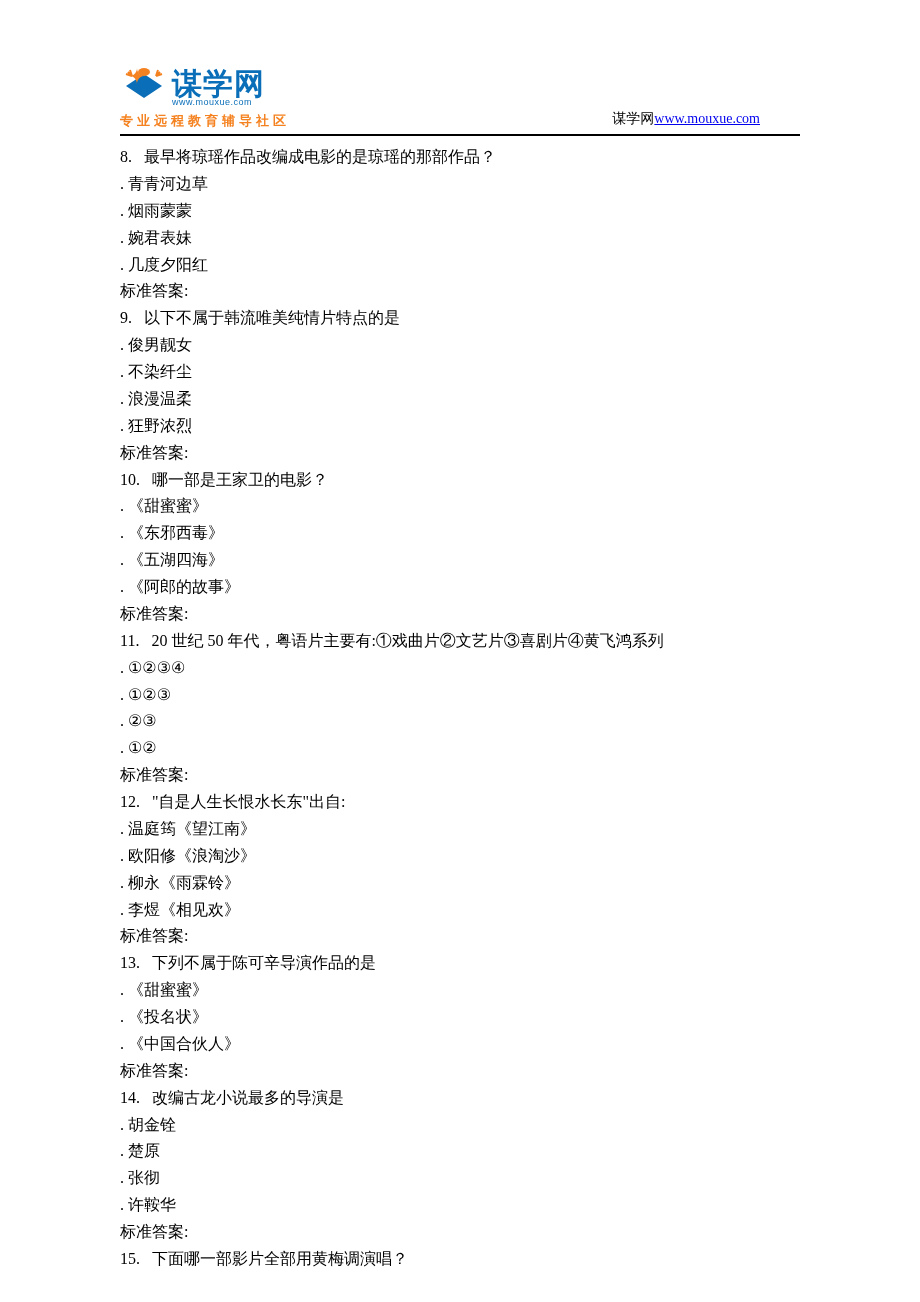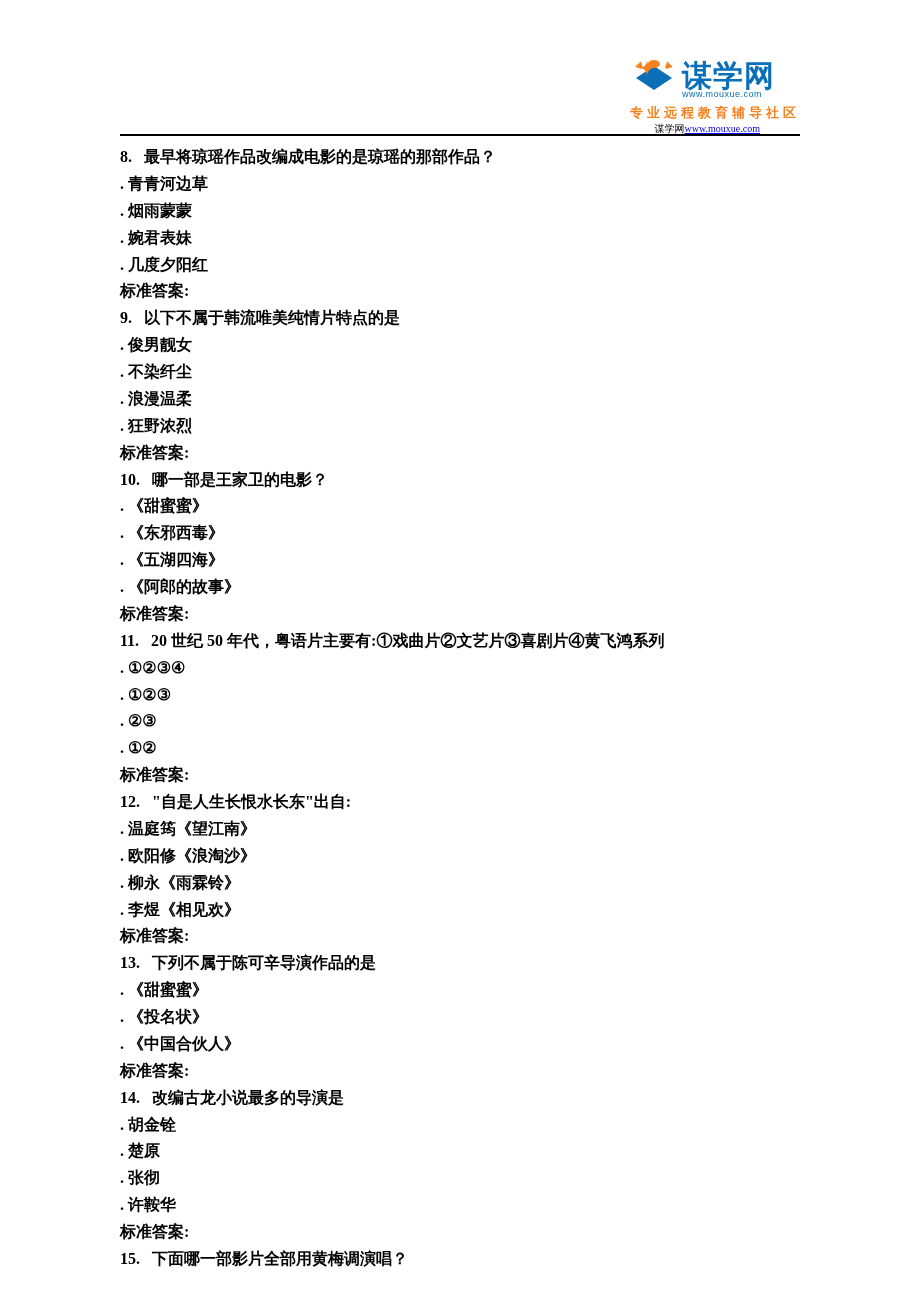--- a/index.html
+++ b/index.html
@@ -14,21 +14,20 @@
     }
     .page {
       padding: 60px 120px 60px 120px;
     }
     .header {
       display: flex;
       align-items: flex-end;
       justify-content: space-between;
       margin-bottom: 2px;
       height: 70px;
-      flex-direction: column;
     }
     .logo-block {
       display: flex;
       flex-direction: column;
       gap: 4px;
     }
     .logo-top {
       display: flex;
       align-items: center;
       gap: 4px;
@@ -54,38 +53,37 @@
       margin-top: -2px;
     }
     .logo-sub {
       font-family: Liberation Mono, monospace;
       font-size: 13px;
       font-weight: 700;
       color: #f58220;
       letter-spacing: 4px;
     }
     .site-ref {
-      font-size: 10px;
+      font-size: 14px;
       color: #000;
       padding-bottom: 2px;
       padding-right: 40px;
     }
     .site-ref a {
       color: #0000ee;
       text-decoration: underline;
     }
     .hr {
       border: none;
       border-top: 2px solid #000;
       margin: 4px 0 8px 0;
     }
     .content {
       line-height: 1.68;
       font-size: 16px;
-      font-weight: bold;
     }
     .q-line, .opt-line, .ans-line {
       white-space: pre-wrap;
     }
     .opt-line::before {
       content: ". ";
     }
   </style>
 </head>
 <body>

